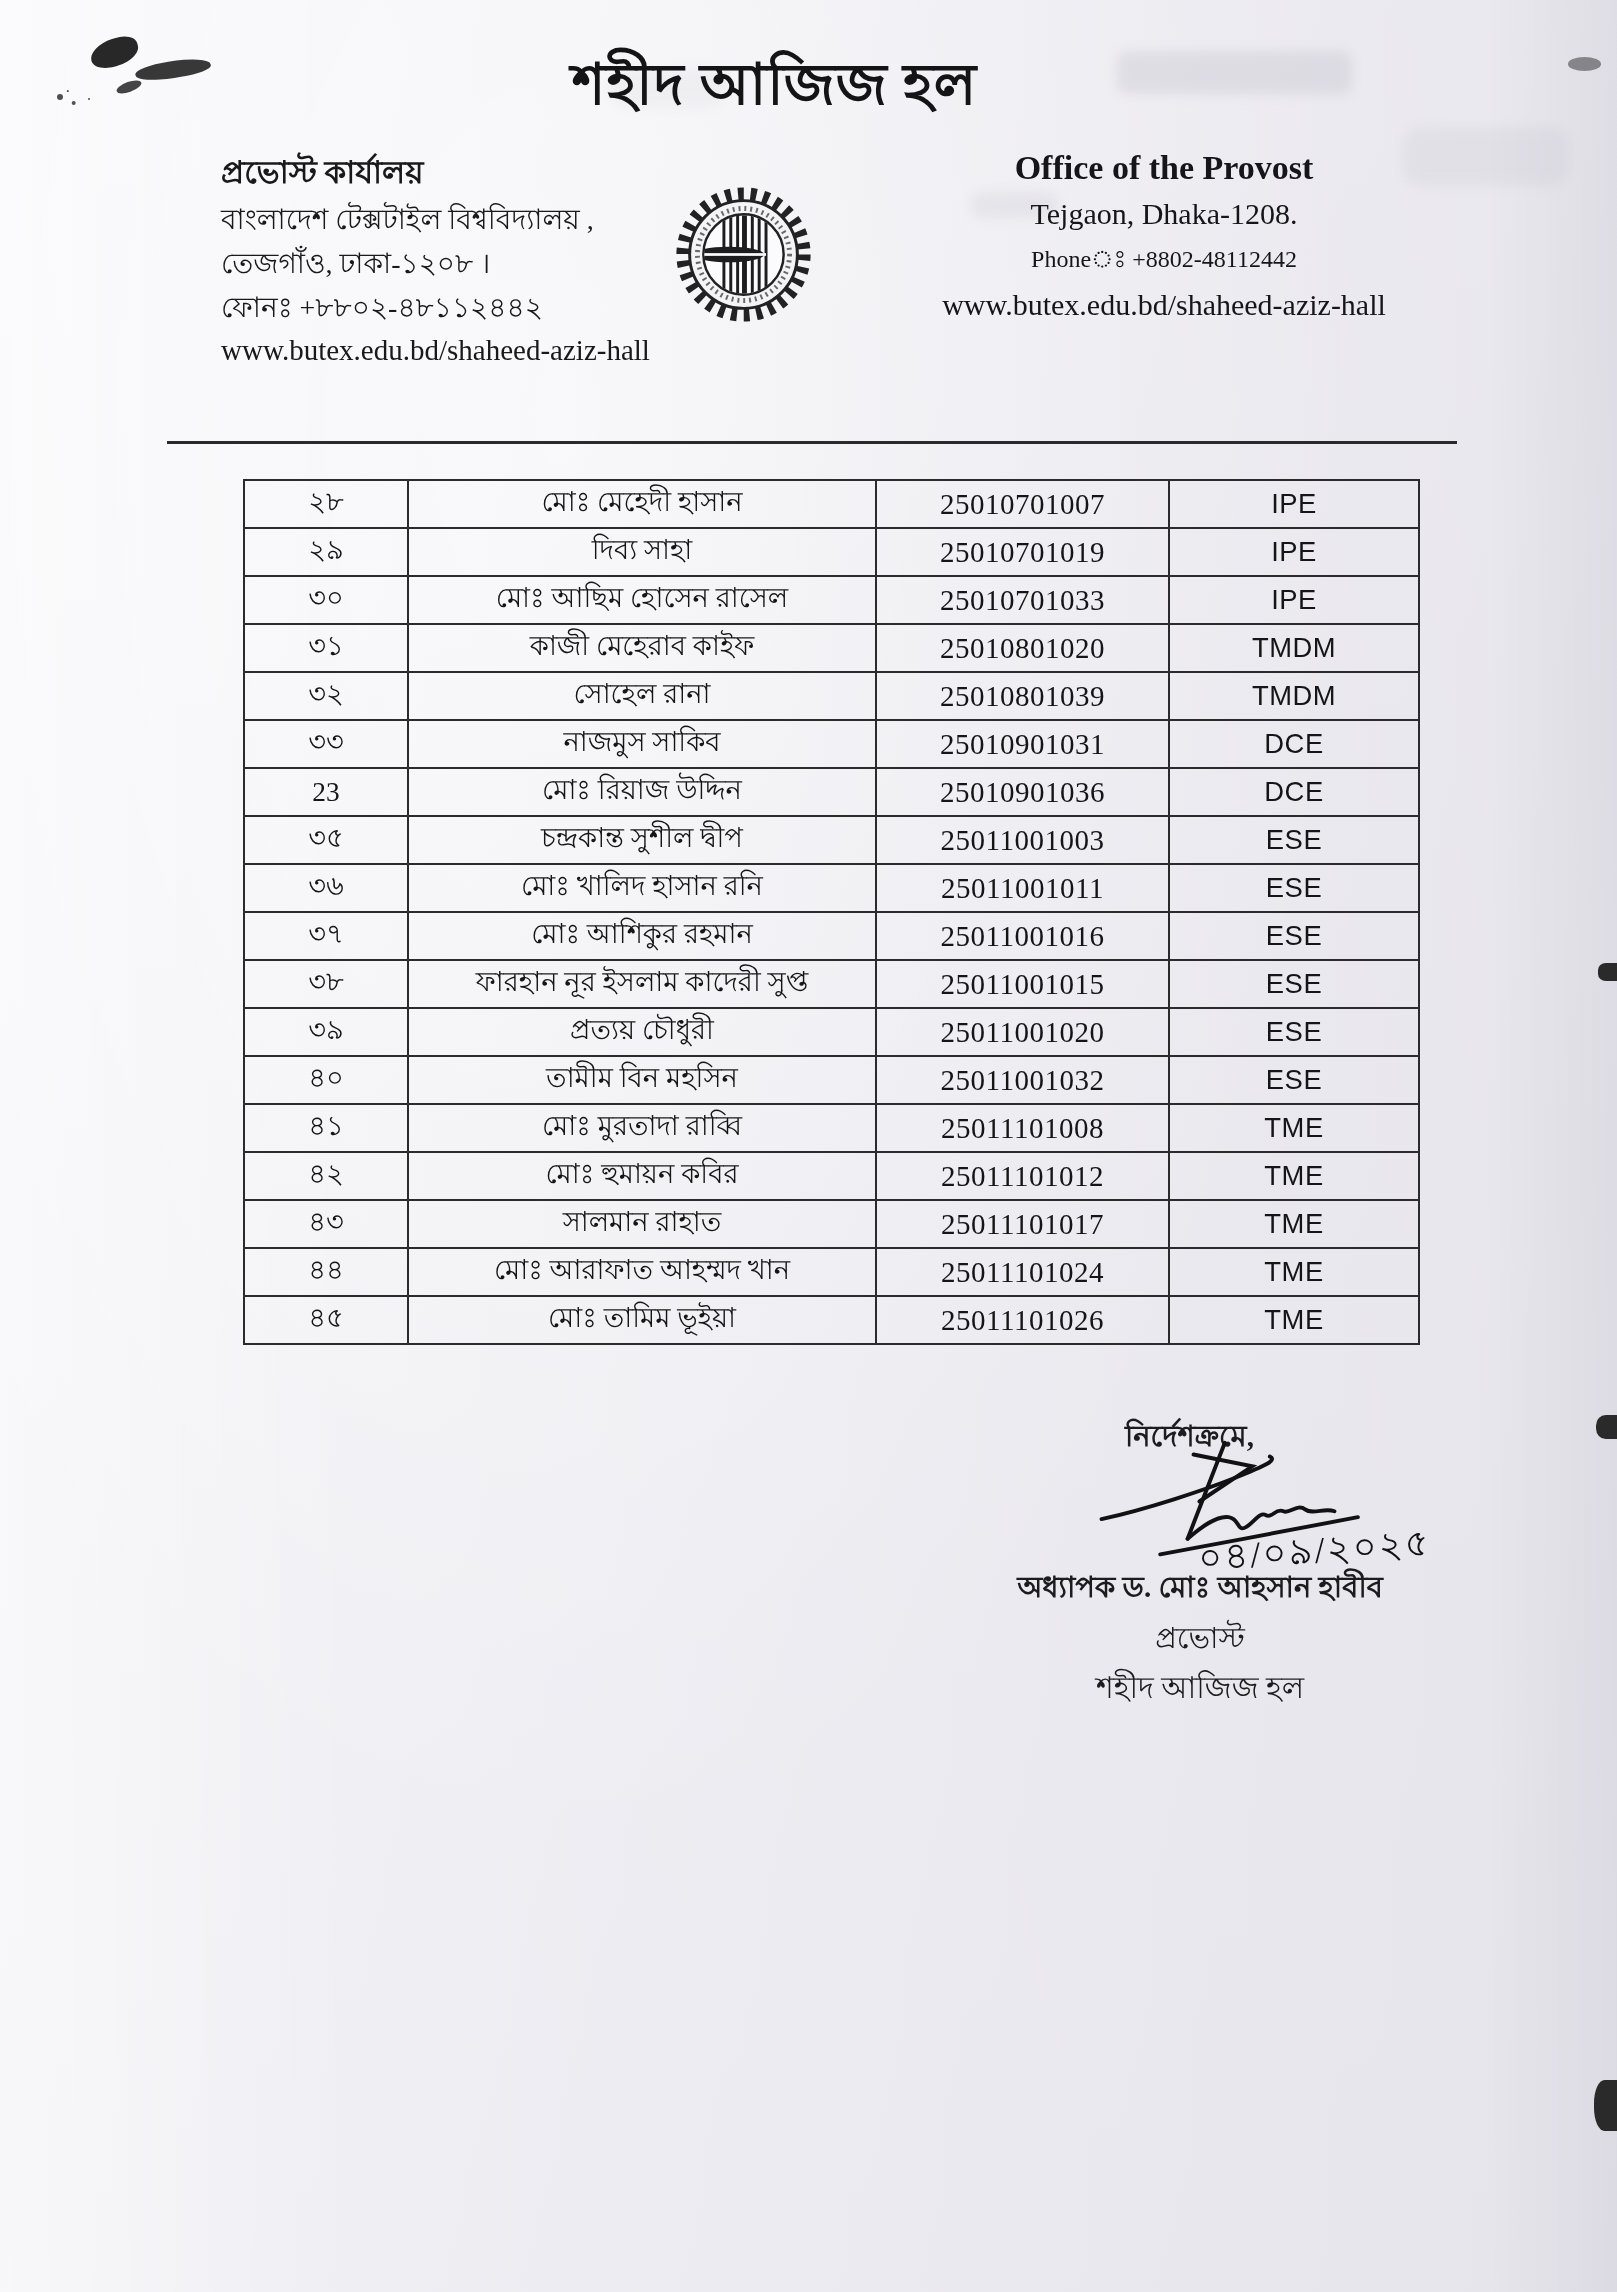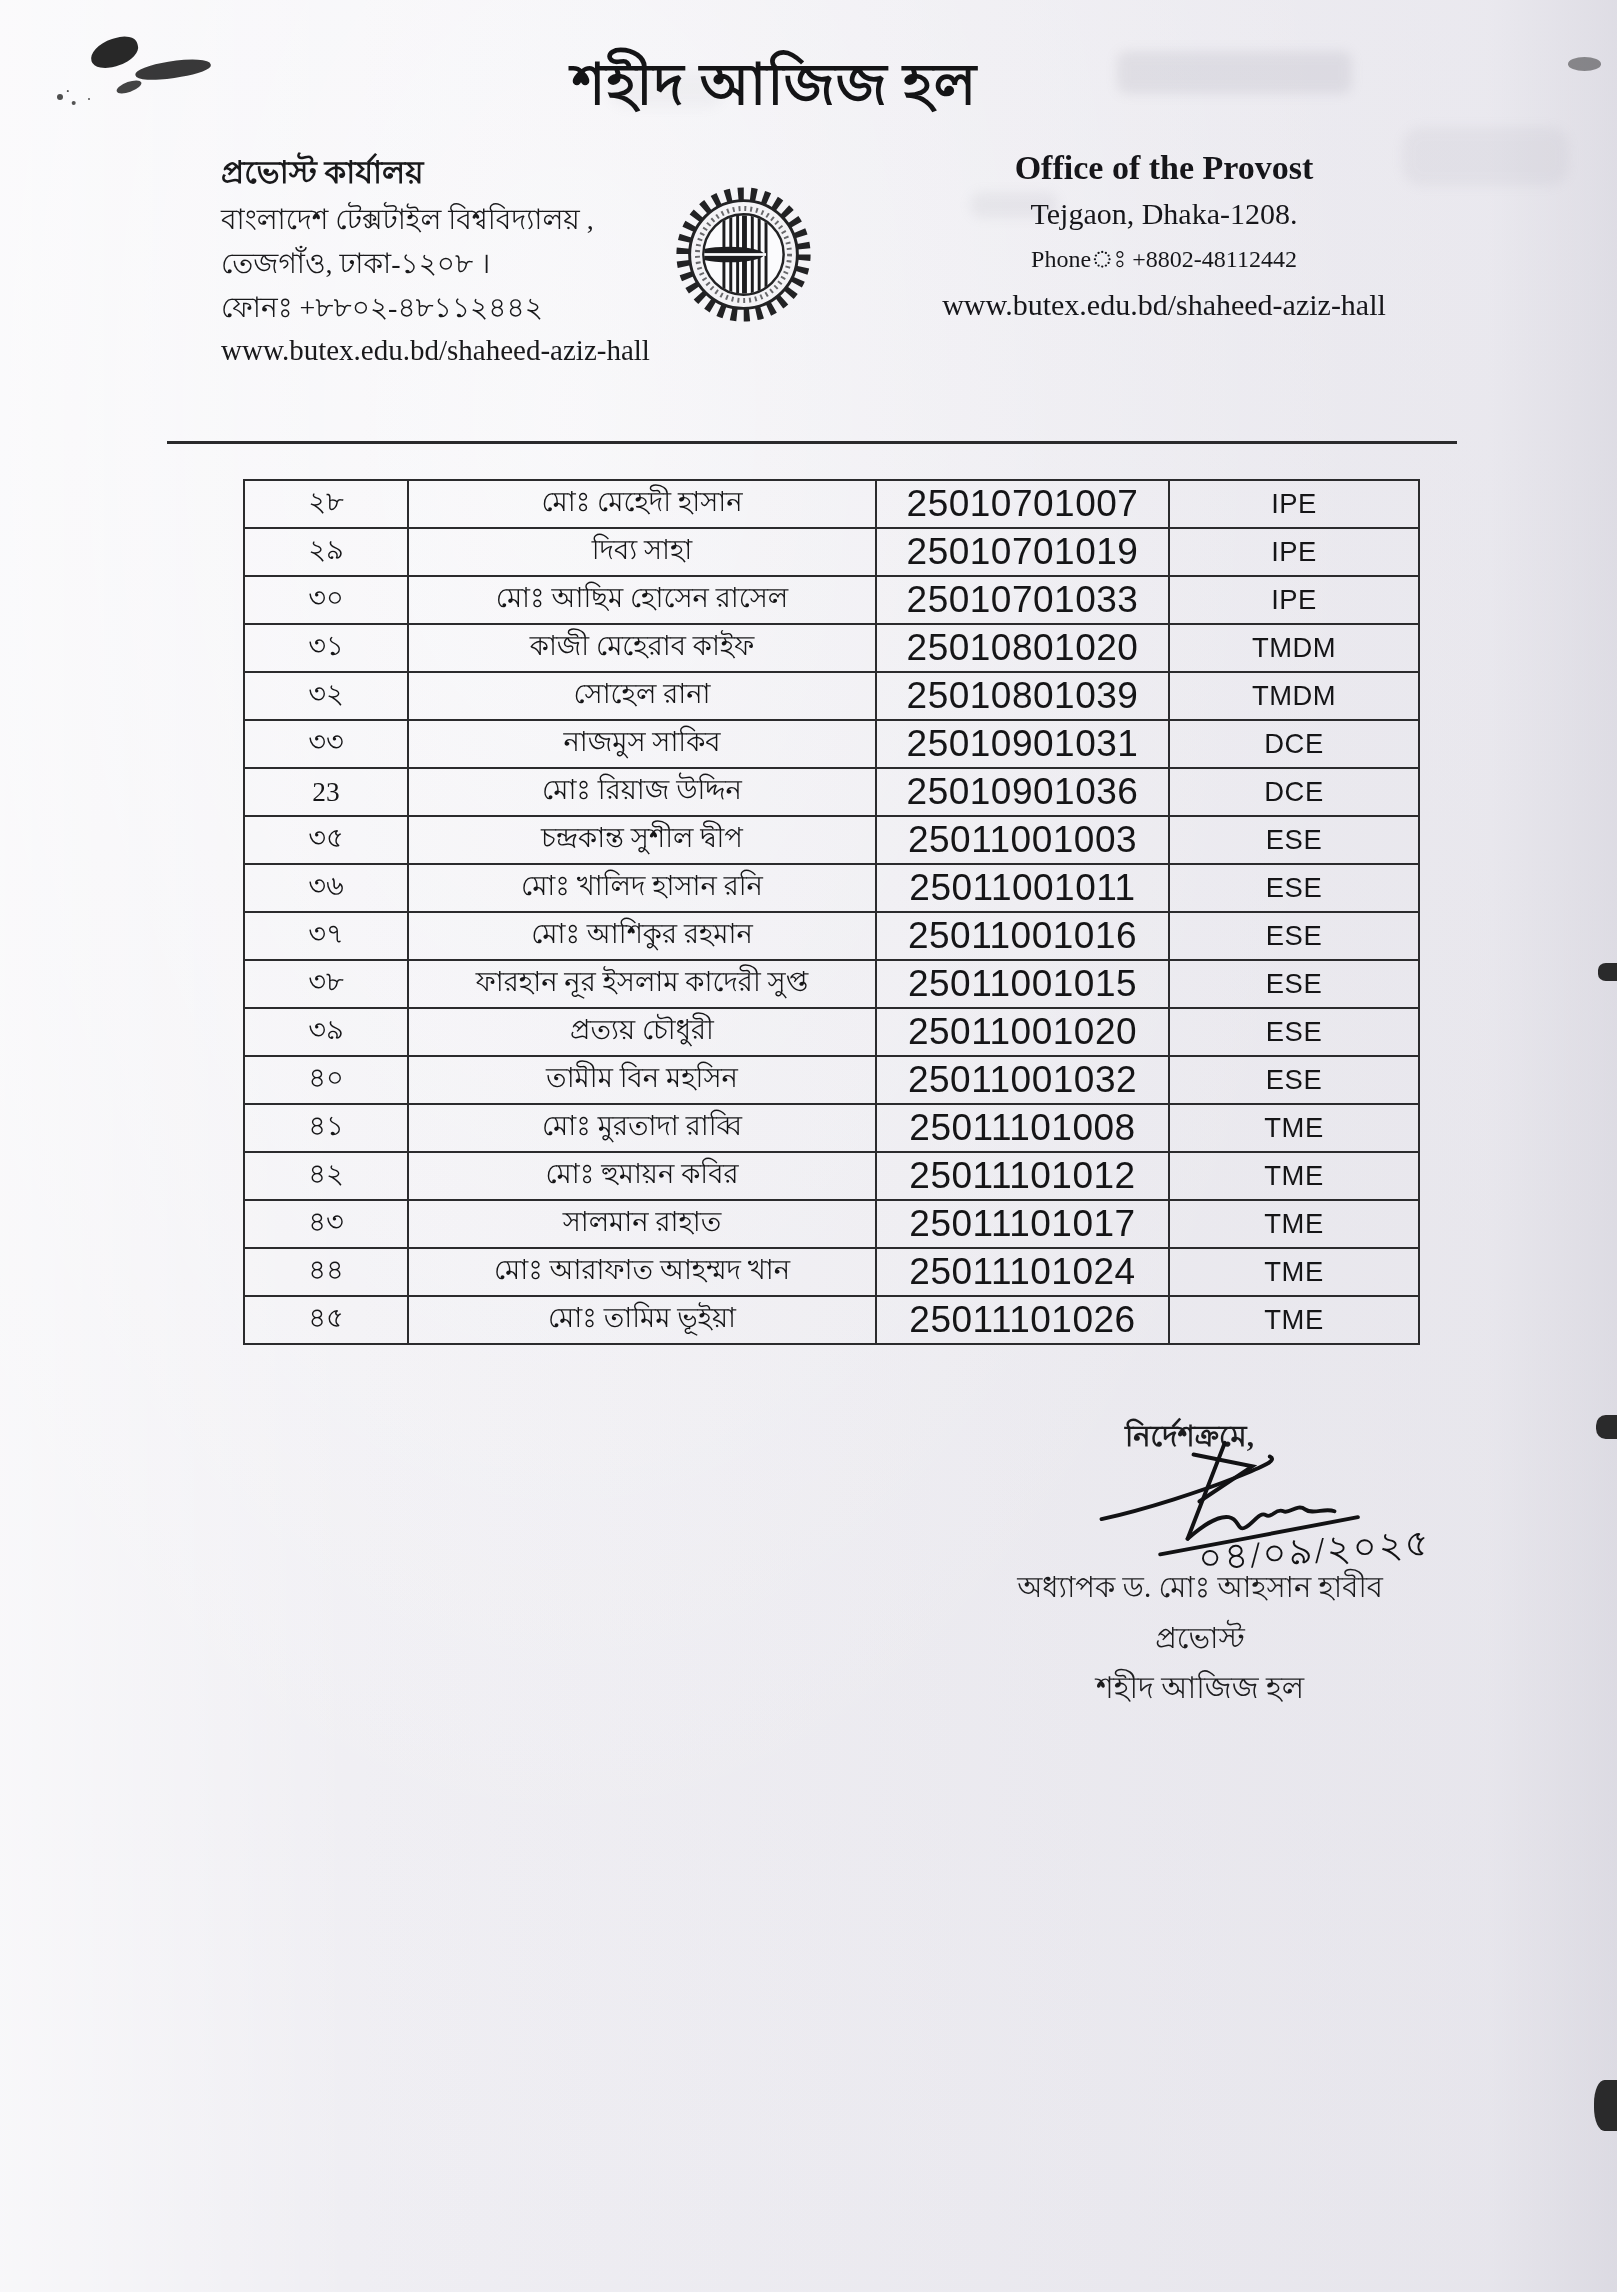--- a/index.html
+++ b/index.html
@@ -35,27 +35,27 @@
   table.roster{
     position:absolute;left:243px;top:479px;width:1166px;height:806px;
     border-collapse:collapse;table-layout:fixed;
   }
   table.roster td{
     border:2.5px solid #2b2b2d;text-align:center;vertical-align:middle;
     padding:0;height:40px;color:#151517;
   }
   td.c-serial{width:162px;font-size:27.4px;}
   td.c-name{width:466px;font-size:27.4px;}
-  td.c-id{width:291px;font-family:Liberation Sans, sans-serif;font-size:37px;letter-spacing:0.5px;}
+  td.c-id{width:291px;font-family:Liberation Serif, serif;font-size:29px;letter-spacing:0.5px;}
   td.c-dept{width:248px;font-family:"Liberation Sans",sans-serif;font-size:27.4px;letter-spacing:0.5px;}
   
   .by-order{left:1125px;top:1413px;font-size:29px;font-weight:bold;}
   .sig-svg{left:1078px;top:1433px;width:323px;height:137px;}
   .sig-date{left:1198px;top:1521px;font-size:37px;transform:rotate(-4deg);letter-spacing:2px;color:#121214;}
-  .sig-name{left:998px;top:1564px;width:404px;text-align:center;font-size:29px;}
+  .sig-name{left:998px;top:1564px;width:404px;text-align:center;font-size:29px;font-weight:bold;}
   .sig-desig{left:998px;top:1615px;width:404px;text-align:center;font-size:29px;}
   .sig-hall{left:998px;top:1664px;width:404px;text-align:center;font-size:30px;}
   
   .blob{position:absolute;background:#161616;}
   .b1{left:90px;top:39px;width:49px;height:27.4px;border-radius:60% 45% 55% 50%;transform:rotate(-18deg);opacity:.92;}
   .b2{left:135px;top:61px;width:76px;height:16.7px;border-radius:50% 60% 45% 55%;transform:rotate(-9deg);opacity:.85;}
   .b3{left:116px;top:82px;width:25.5px;height:9.8px;border-radius:50%;transform:rotate(-20deg);opacity:.8;}
   .dots{left:57px;top:94px;width:5.9px;height:5.9px;border-radius:50%;opacity:.75;
         box-shadow:13.7px 5.9px 0 -1px #1d1d1d, 29px 2px 0 -2px #1d1d1d, 7.8px -5.9px 0 -2px #1d1d1d;}
   .e1{left:1598px;top:963px;width:19.6px;height:17.6px;border-radius:40% 0 0 40%;opacity:.9;}

